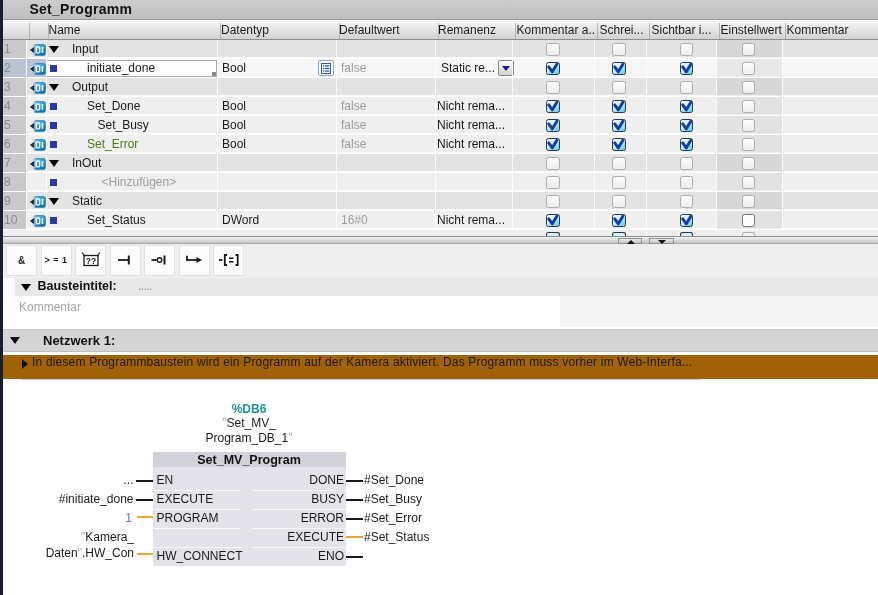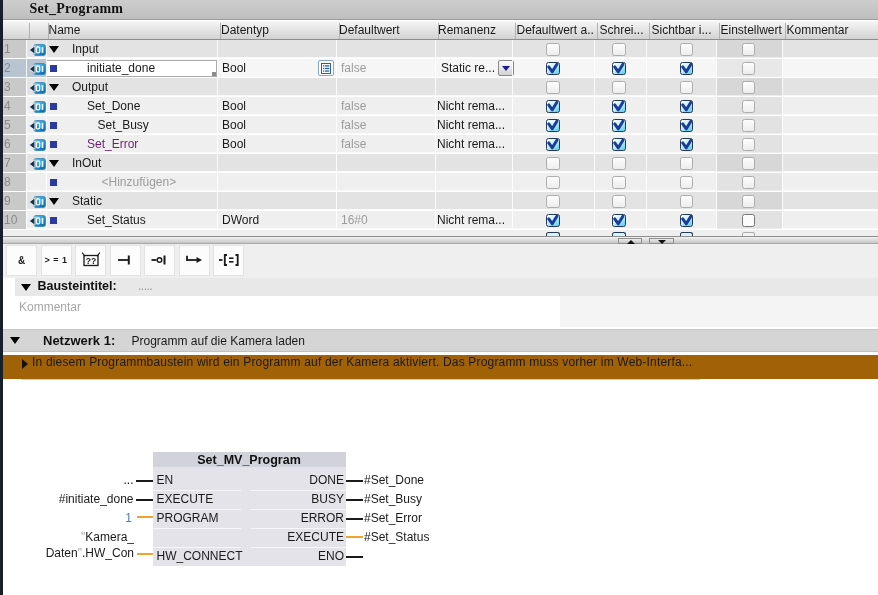--- a/index.html
+++ b/index.html
@@ -1,20 +1,20 @@
 <!DOCTYPE html>
 <html><head><meta charset="utf-8">
 <style>
 * { margin:0; padding:0; box-sizing:border-box; }
 html,body { width:878px; height:595px; }
 #root { position:relative; width:878px; height:595px; background:#ffffff;
   font-family:"Liberation Sans", sans-serif; overflow:hidden; }
 #leftbar { position:absolute; left:0; top:0; width:2.5px; height:595px; background:#161f2b; z-index:50; }
 #titlebar { position:absolute; left:2.5px; top:0; width:875.5px; height:19.5px;
-  background:linear-gradient(#cdcdcd,#bfbfbf); border-bottom:1px solid #9a9a9a;font-family:Liberation Serif, serif; }
+  background:linear-gradient(#cdcdcd,#bfbfbf); border-bottom:1px solid #9a9a9a; }
 #titlebar span { position:absolute; left:27px; top:1px; font-size:14px; font-weight:bold; color:#111; letter-spacing:0.25px; }
 #thead { position:absolute; left:2.5px; top:20.5px; width:875.5px; height:19.5px;
   background:linear-gradient(#f6f6f6,#d2d2d2); border-bottom:1px solid #8e8e8e; }
 .ht { position:absolute; top:2px; font-size:12px; color:#1a1a1a; white-space:nowrap; }
 .hsep { position:absolute; top:2px; width:1px; height:16px; background:#b2b2b2; }
 .row { position:absolute; left:2.5px; width:875.5px; height:18px; border-bottom:1px solid #fafafa; }
 .numc { position:absolute; left:0; top:0; width:23.5px; height:18px; color:#8a8a8a;
   font-size:12px; text-align:left; padding-left:1.5px; line-height:18px; }
 .icoc { position:absolute; left:23.5px; top:0; width:19.5px; height:18px; }
 .tagico { position:absolute; left:2.5px; top:3.5px; }
@@ -99,21 +99,21 @@
       <span class="hsep" style="left:26px"></span>
 <span class="hsep" style="left:45.5px"></span>
 <span class="ht" style="left:46px">Name</span>
 <span class="hsep" style="left:217px"></span>
 <span class="ht" style="left:218.5px">Datentyp</span>
 <span class="hsep" style="left:336px"></span>
 <span class="ht" style="left:336.5px">Defaultwert</span>
 <span class="hsep" style="left:435px"></span>
 <span class="ht" style="left:435.5px">Remanenz</span>
 <span class="hsep" style="left:512px"></span>
-<span class="ht" style="left:514px">Defaultwert a..</span>
+<span class="ht" style="left:514px">Kommentar a..</span>
 <span class="hsep" style="left:594px"></span>
 <span class="ht" style="left:597px">Schrei...</span>
 <span class="hsep" style="left:646px"></span>
 <span class="ht" style="left:649px">Sichtbar i...</span>
 <span class="hsep" style="left:716px"></span>
 <span class="ht" style="left:718px">Einstellwert</span>
 <span class="hsep" style="left:782px"></span>
 <span class="ht" style="left:784px">Kommentar</span>
     </div>
 <div class="row" style="top:40px;background:#e3e3e3">
@@ -314,21 +314,21 @@
             </linearGradient>
           </defs>
           <rect x="5" y="0.7" width="11.3" height="10.6" rx="1.6" fill="url(#tg)" stroke="#1b78b4" stroke-width="0.9"></rect>
           <path d="M0.2 6 L5.9 1.8 L5.9 10.2 Z" fill="#16334e" stroke="#ffffff" stroke-width="0.8"></path>
           <rect x="7.4" y="3" width="3.3" height="5.9" rx="1.1" fill="none" stroke="#eaf7ff" stroke-width="1.3"></rect>
           <rect x="12.6" y="3" width="1.7" height="5.9" fill="#eaf7ff"></rect>
         </svg>
       </span>
 <span class="einp"></span>
 <span class="sq"></span>
-<span class="t" style="left:84.5px;color:#701a75">Set_Error</span>
+<span class="t" style="left:84.5px;color:#4d7c0f">Set_Error</span>
 <span class="t" style="left:219.5px">Bool</span>
 <span class="t" style="left:338.5px;color:#9c9c9c">false</span>
 <span class="t" style="left:434.5px">Nicht rema...</span>
 <span class="cb on" style="left:543.5px">
         <svg width="13" height="13" viewBox="0 0 13 13">
           <path d="M2.7 4.9 L6.3 9.8 L10.9 2.3" fill="none" stroke="#1b3c99" stroke-width="3" stroke-linecap="round" stroke-linejoin="round"></path>
         </svg>
       </span>
 <span class="cb on" style="left:609.5px">
         <svg width="13" height="13" viewBox="0 0 13 13">
@@ -515,27 +515,27 @@
 <div id="btitel">
       <span class="tri2"></span>
       <b>Bausteintitel:</b>
       <span class="dots">.....</span>
     </div>
 <div id="kommbg"></div>
 <span id="komm" style="left:19px">Kommentar</span>
 <div id="netz">
       <span class="tri2"></span>
       <b>Netzwerk 1:</b>
-      <span>Programm auf die Kamera laden</span>
     </div>
 <div id="cmtline">
       <span class="arr"></span>
       <span>In diesem Programmbaustein wird ein Programm auf der Kamera aktiviert. Das Programm muss vorher im Web-Interfa...</span>
     </div>
 <div id="cmtborder"></div>
+<div id="dbhdr"><span class="teal">%DB6</span><br><span class="q">"</span>Set_MV_<br>Program_DB_1<span class="q">"</span></div>
 <div id="block">
 <div id="blockhdr">Set_MV_Program</div>
 <span class="pin" style="left:4px;top:19.0px">EN</span>
 <span class="pin" style="left:4px;top:38.0px">EXECUTE</span>
 <span class="pin" style="left:4px;top:57.0px">PROGRAM</span>
 <span class="pin" style="left:4px;top:94.5px">HW_CONNECT</span>
 <span class="pin pr" style="right:1.5px;top:19.0px">DONE</span>
 <span class="pin pr" style="right:1.5px;top:38.0px">BUSY</span>
 <span class="pin pr" style="right:1.5px;top:57.0px">ERROR</span>
 <span class="pin pr" style="right:1.5px;top:76.0px">EXECUTE</span>

